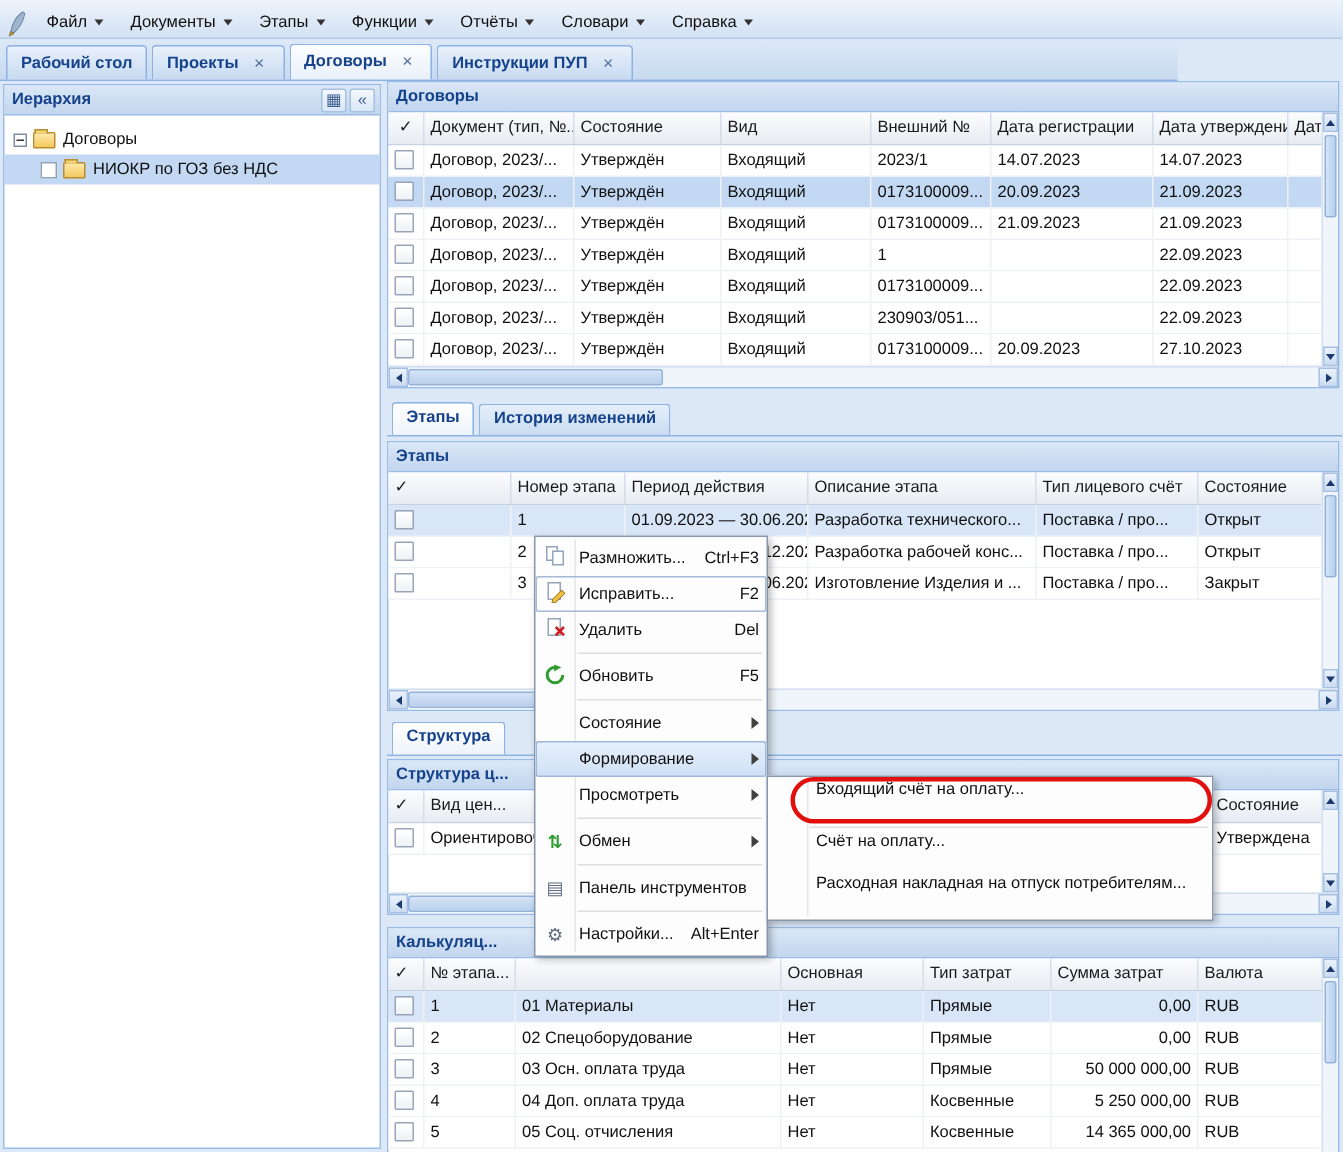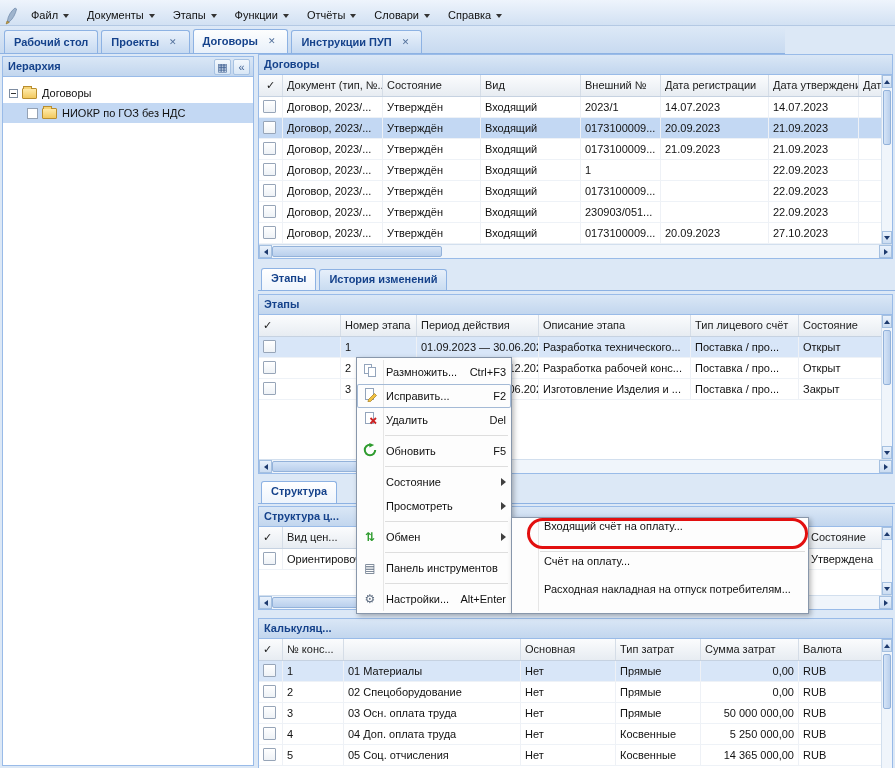--- a/index.html
+++ b/index.html
@@ -336,21 +336,21 @@
       <div class="sbtn">
           <i class="tri right"></i>
         </div>
     </div>
   </div>
 
   <div class="panel" style="left:0;top:564px;width:635px;height:150px;border-bottom:none">
     <div class="ptitle"><span>Калькуляц...</span></div>
     <div class="ghead" style="width:622px">
       <div class="gh k0">✓</div>
-      <div class="gh k1">№ конс...</div>
+      <div class="gh k1">№ этапа...</div>
       <div class="gh k2"></div>
       <div class="gh k3">Основная</div>
       <div class="gh k4">Тип затрат</div>
       <div class="gh k5">Сумма затрат</div>
       <div class="gh k6">Валюта</div>
     </div>
     <div class="grow hl" style="top:42px">
       <div class="cell k0"><span class="cb"></span></div>
       <div class="cell k1">1</div>
       <div class="cell k2">01 Материалы</div>
@@ -437,20 +437,25 @@
         </svg></span>
     <span class="lbl">Обновить</span>
     <span class="sc">F5</span>
   </div>
   <div class="msep"></div>
   <div class="mi">
     <span class="ic"></span>
     <span class="lbl">Состояние</span>
     <i class="subarr"></i>
   </div>
+  <div class="mi hot">
+    <span class="ic"></span>
+    <span class="lbl">Формирование</span>
+    <i class="subarr"></i>
+  </div>
   <div class="mi">
     <span class="ic"></span>
     <span class="lbl">Просмотреть</span>
     <i class="subarr"></i>
   </div>
   <div class="msep"></div>
   <div class="mi">
     <span class="ic ig-green">⇅</span>
     <span class="lbl">Обмен</span>
     <i class="subarr"></i>

